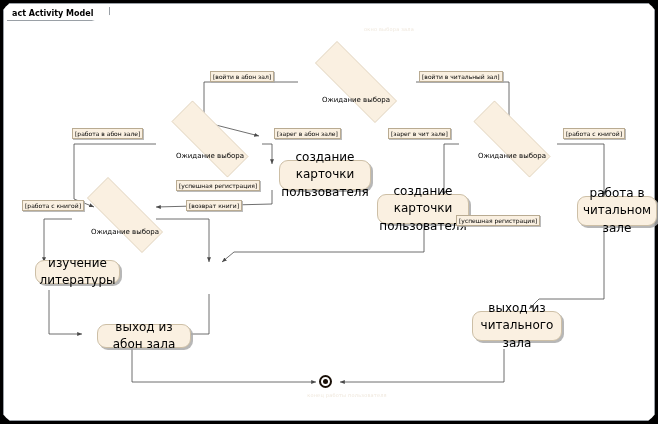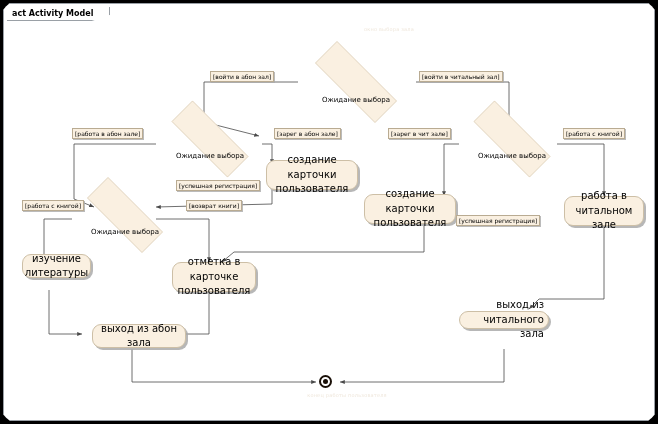--- a/index.html
+++ b/index.html
@@ -85,29 +85,30 @@
     position: relative;
     z-index: 2;
   }
   
   .action {
     position: absolute;
     background: #faf0e1;
     border: 1px solid #cdbfa6;
     border-radius: 9px;
     color: #000000;
-    font-size: 10px;
+    font-size: 12px;
     display: flex;
     align-items: center;
     justify-content: center;
     text-align: center;
     box-sizing: border-box;
     padding: 2px 4px;
     line-height: 1.45;
     box-shadow: 2px 2px 0 rgba(170,170,170,0.85);
+    margin-left: 13px;
   }
   
   .guard {
     position: absolute;
     background: #faf0e1;
     border: 1px solid #b9ab92;
     color: #000000;
     font-size: 6px;
     line-height: 9px;
     padding: 0 2px;
@@ -215,27 +216,26 @@
       <span class="dshape"></span>
       <span class="dlabel">Ожидание выбора</span>
     </div>
 
     <div class="action" style="left:262px; top:156px; width:92px; height:30px;">создание карточки пользователя</div>
 
     <div class="action" style="left:360px; top:190px; width:92px; height:30px;">создание карточки пользователя</div>
 
     <div class="action" style="left:560px; top:192px; width:80px; height:30px;">работа в читальном зале</div>
 
-    <div class="action" style="left:18px; top:250px; width:69px; height:24px;">изучение литературы</div>
-
-    <div class="action" style="left:168px; top:258px; width:84px; height:30px;">отметка в карточке пользователя</div>
-
-    <div class="action" style="left:88px; top:320px; width:94px; height:24px;">выход из абон зала</div>
-
-    <div class="action" style="left:455px; top:307px; width:90px; height:18px;text-align:right;">выход из читального зала</div>
+    <div class="action" style="left:18px; top:256px; width:85px; height:24px;">изучение литературы</div>
+
+
+    <div class="action" style="left:80px; top:320px; width:94px; height:24px;">выход из абон зала</div>
+
+    <div class="action" style="left:455px; top:307px; width:90px; height:30px;">выход из читального зала</div>
 
     <div class="guard" style="left:206px; top:67px;">[войти в абон зал]</div>
 
     <div class="guard" style="left:415px; top:67px;">[войти в читальный зал]</div>
 
     <div class="guard" style="left:68px; top:124px;">[работа в абон зале]</div>
 
     <div class="guard" style="left:270px; top:124px;">[зарег в абон зале]</div>
 
     <div class="guard" style="left:384px; top:124px;">[зарег в чит зале]</div>

